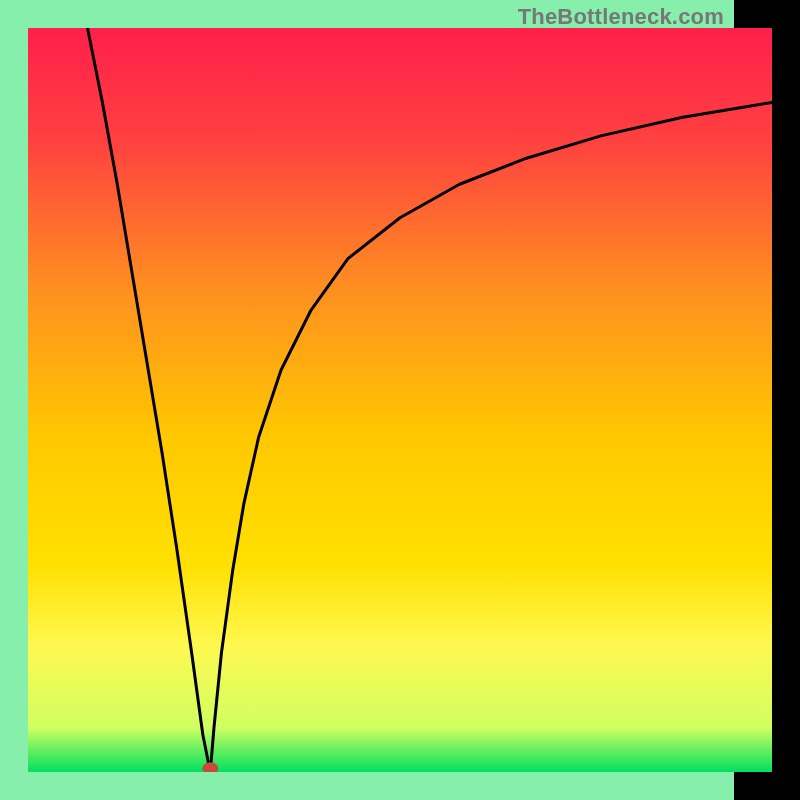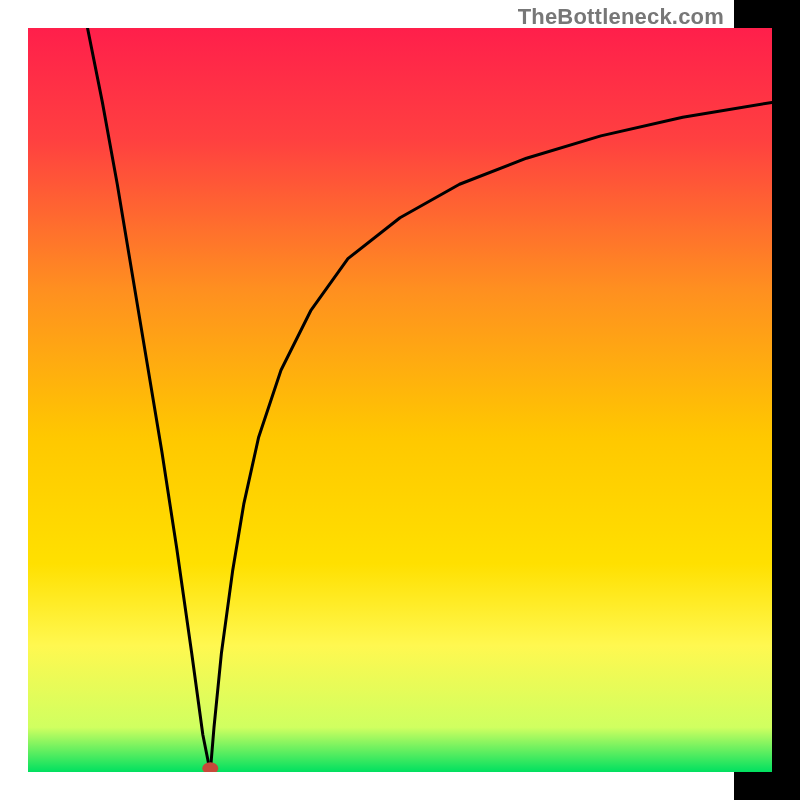--- a/index.html
+++ b/index.html
@@ -8,21 +8,21 @@
     width: 800px;
     height: 800px;
     overflow: hidden;
     background: #000;
     font-family: Arial, Helvetica, sans-serif;
   }
   .frame {
     position: relative;
     width: 734px;
     height: 800px;
-    background: #ffffff;
+    background: #86efac;
   }
   .plot {
     position: absolute;
     left: 28px;
     top: 28px;
     width: 744px;
     height: 744px;
     overflow: hidden;
   }
   .watermark {

